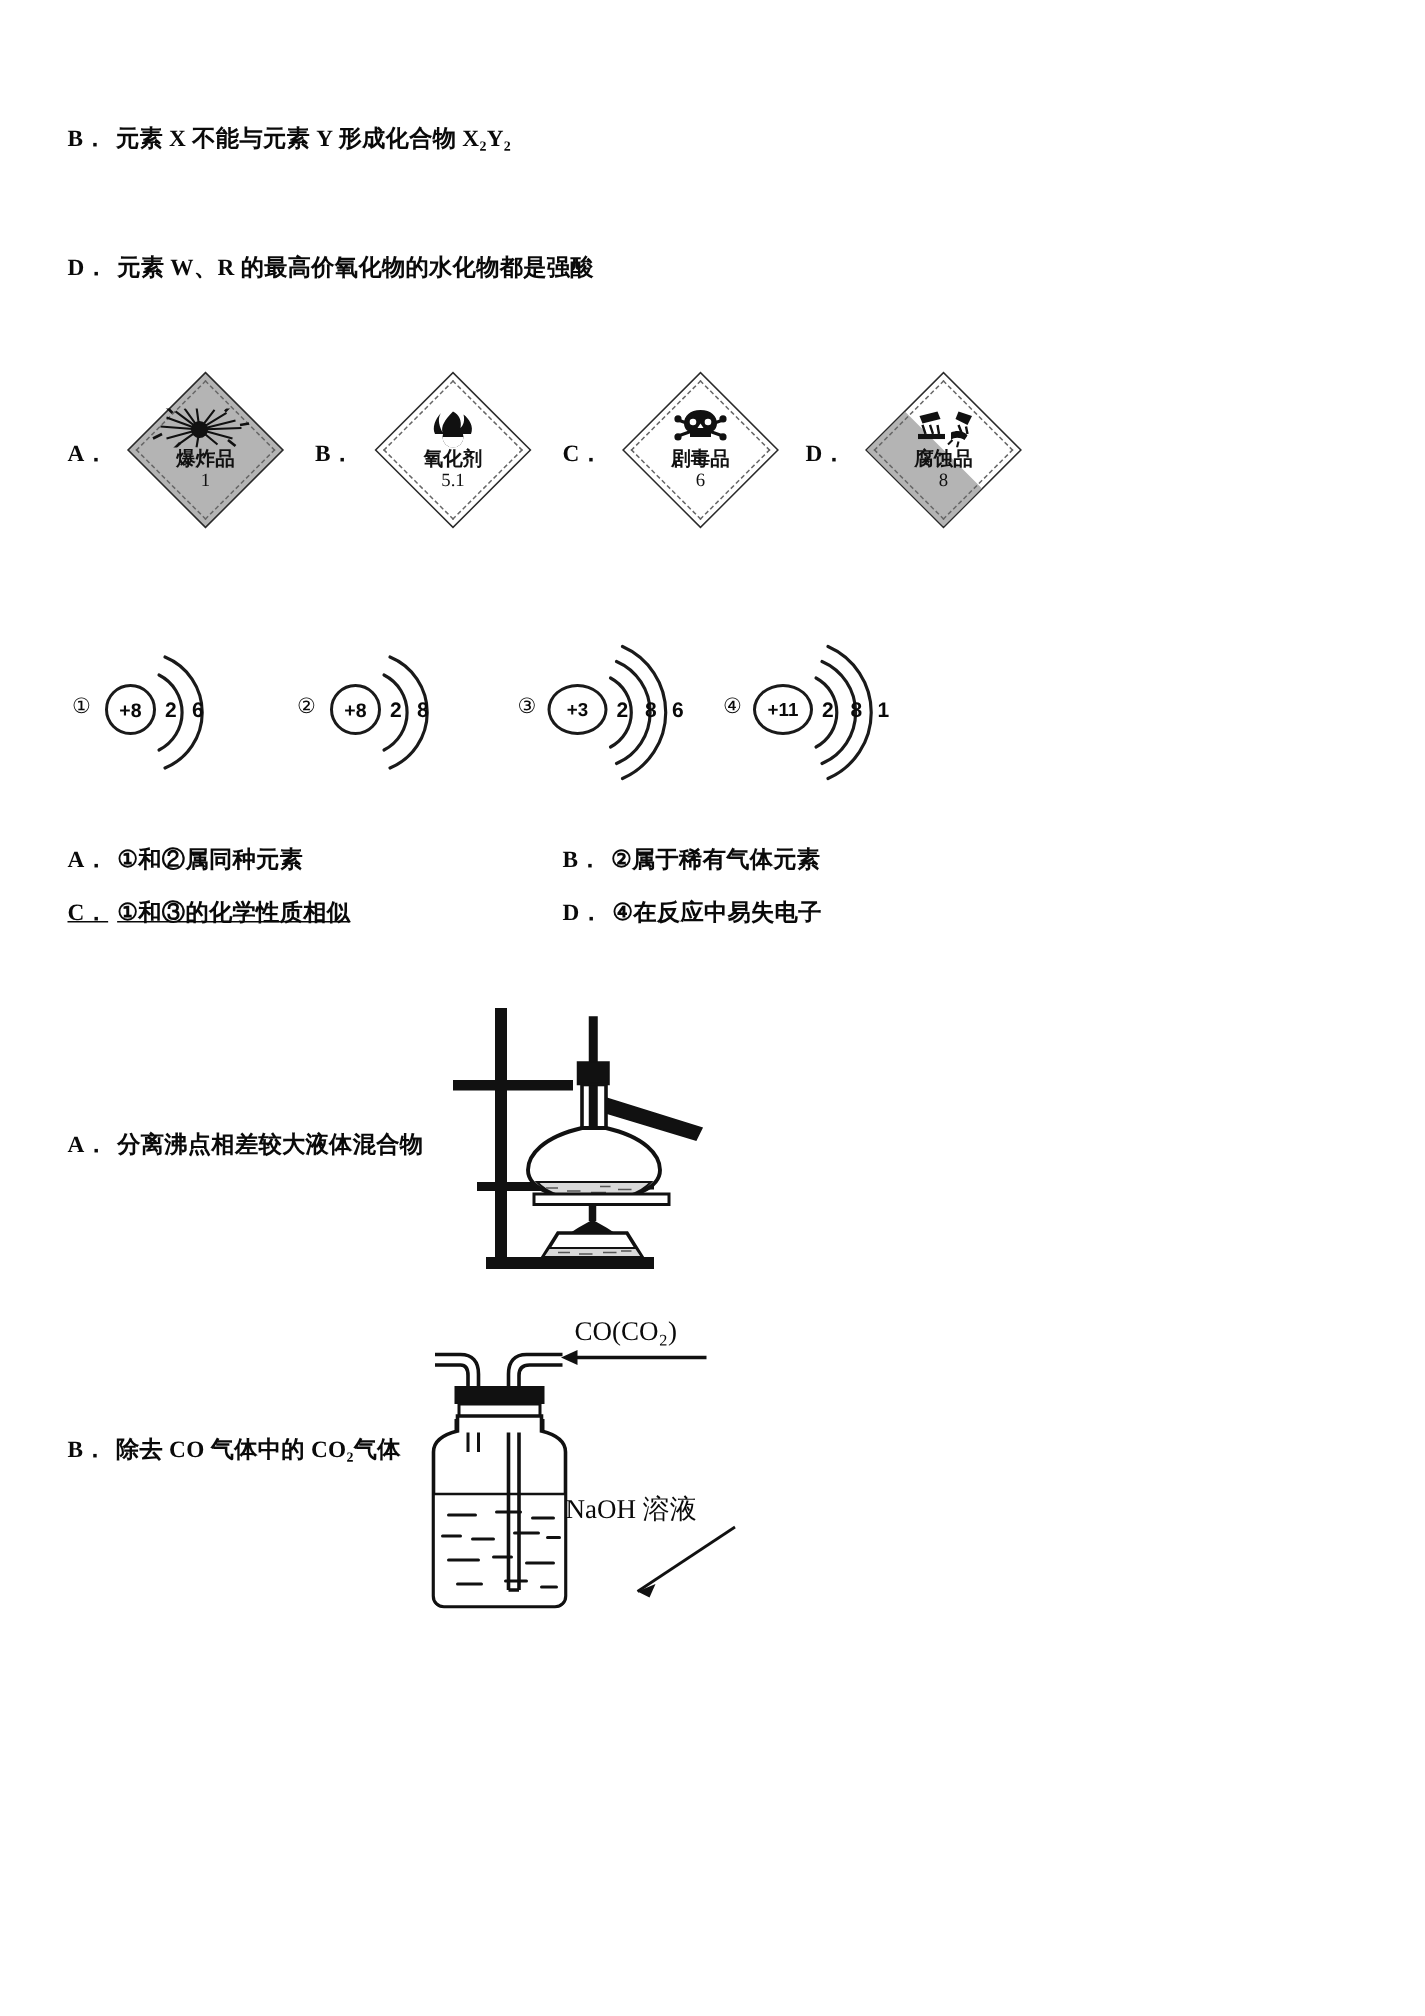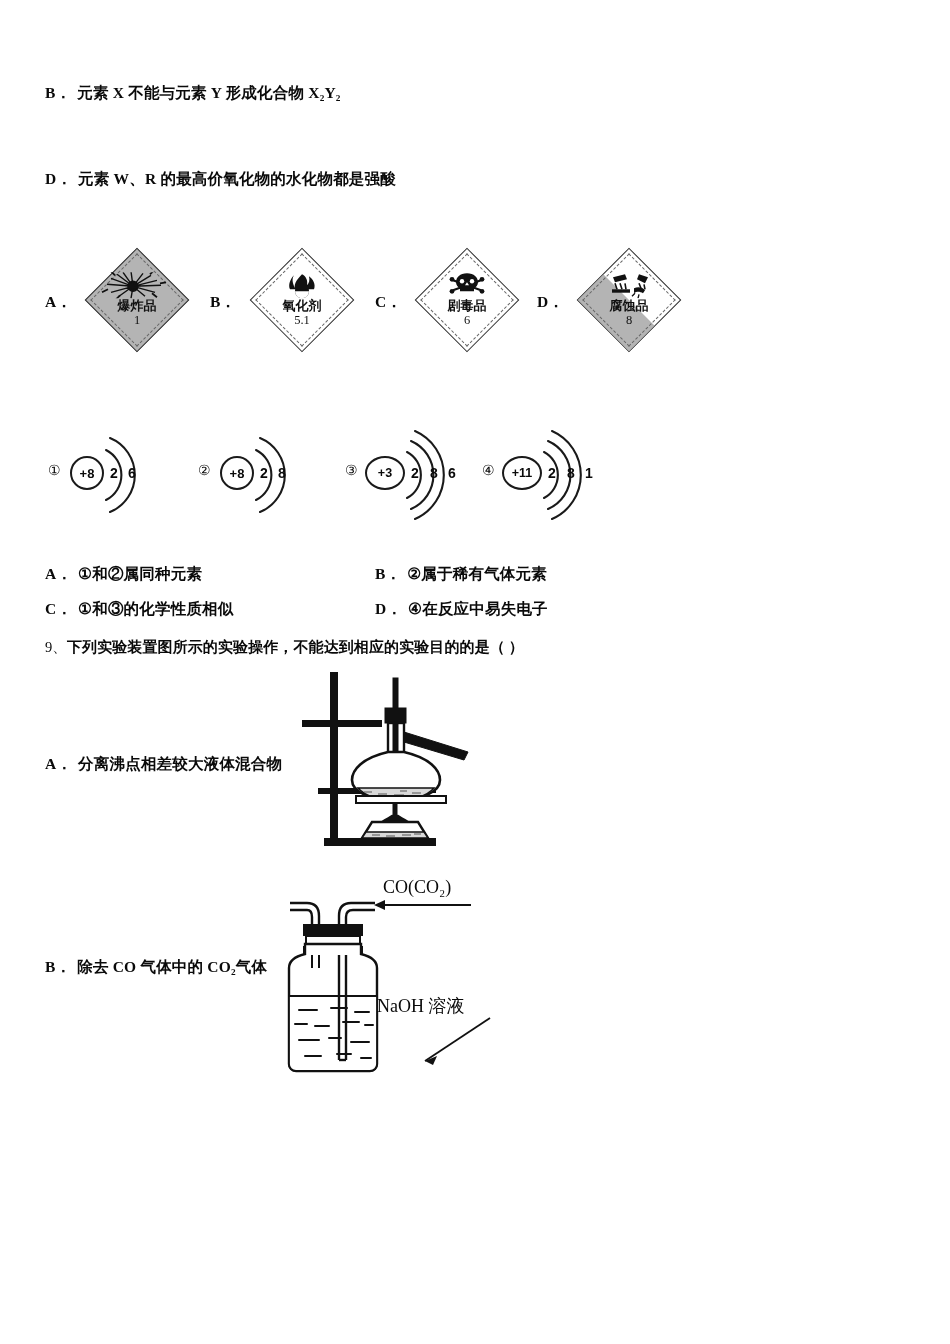--- a/index.html
+++ b/index.html
@@ -263,30 +263,27 @@
     <span class="ecount" style="left:85px;">8</span>
     <span class="ecount" style="left:103px;">1</span>
   </div>
 
   <div class="opt-line" style="left:45px; top:565px;">
     <span class="lab">A．</span><span>①和②属同种元素</span>
   </div>
   <div class="opt-line" style="left:375px; top:565px;">
     <span class="lab">B．</span><span>②属于稀有气体元素</span>
   </div>
-  <div class="opt-line" style="left:45px; top:600px;">
+  <div class="opt-line" style="left:45px; top:600px;text-decoration:underline;">
     <span class="lab">C．</span><span>①和③的化学性质相似</span>
   </div>
   <div class="opt-line" style="left:375px; top:600px;">
     <span class="lab">D．</span><span>④在反应中易失电子</span>
   </div>
 
-  <div class="qline" style="left:45px; top:638px;">
-    <span class="num">9、</span><span>下列实验装置图所示的实验操作，不能达到相应的实验目的的是（   ）</span>
-  </div>
 
   <div class="opt-line" style="left:45px; top:755px;">
     <span class="lab">A．</span><span>分离沸点相差较大液体混合物</span>
   </div>
 
   <div class="appar-a" style="left:300px; top:670px; width:230px; height:195px;">
     <svg width="230" height="195" viewBox="0 0 230 195">
       <g fill="#111" stroke="none">
 
         <rect x="30" y="2" width="8" height="172"></rect>

